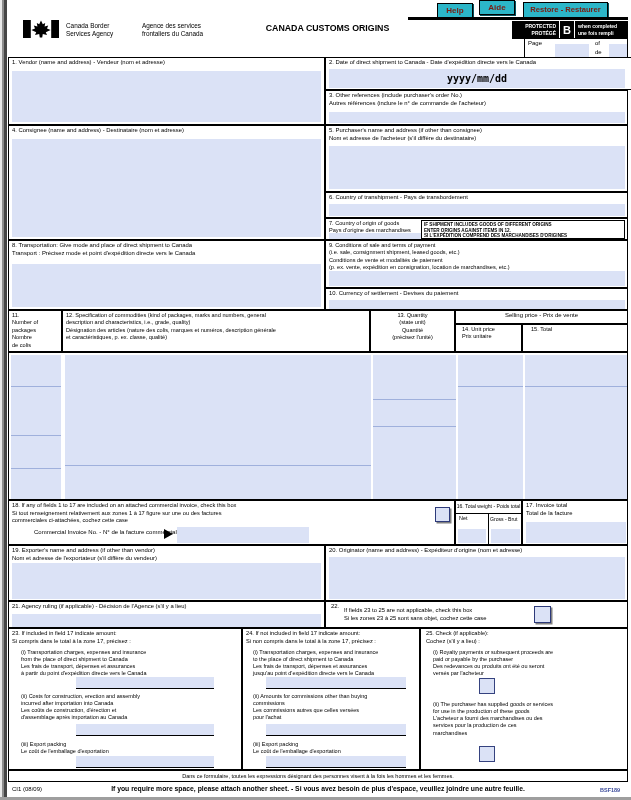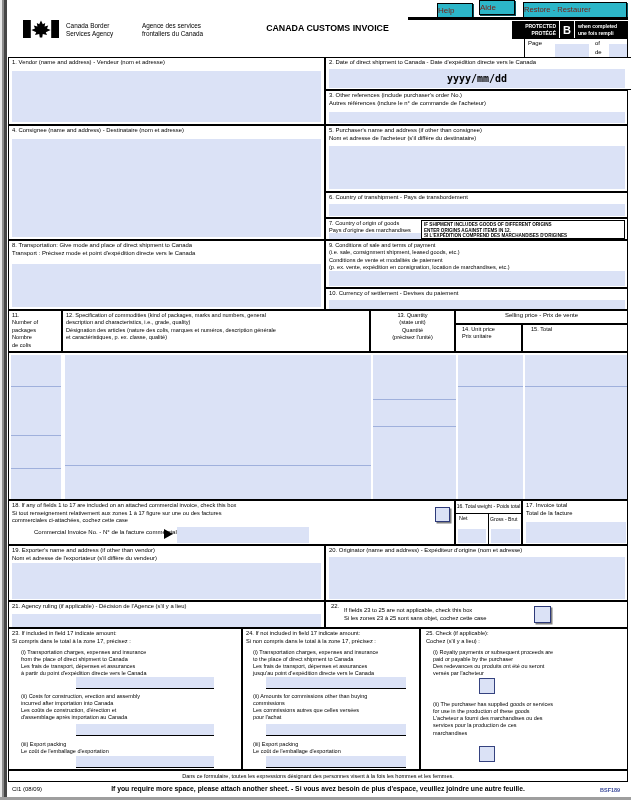--- a/index.html
+++ b/index.html
@@ -9,22 +9,22 @@
   .b{position:absolute;box-sizing:border-box;border:1px solid #000;background:#fff;}
   .l{font-size:5.9px;line-height:1.32;white-space:pre-line;padding:1px 3px;}
   .xs{font-size:5.5px;line-height:1.3;white-space:pre-line;}
   .xxs{font-size:4.6px;line-height:1.25;font-weight:bold;white-space:pre-line;}
   .inp{position:absolute;box-sizing:border-box;background:var(--blue,#dbe2f6);}
   .ul{border-bottom:1px solid #000;}
   .cb{position:absolute;box-sizing:border-box;background:var(--blue,#dbe2f6);
       border:1px solid #2d3a7a;box-shadow:1.5px 1.5px 0 rgba(45,45,45,.6);}
   .cb.flat{box-shadow:none;border:1px solid #35427f;}
   .btn{position:absolute;box-sizing:border-box;background:var(--teal,#2cb6c8);
-       border:1px solid #000;color:var(--btntxt,#7b1d12);font-weight:normal;font-size:8px;
-       line-height:13px;box-shadow:1px 1px 0 #04515c;cursor:pointer;}
+       border:1px solid #000;color:var(--btntxt,#7b1d12);font-weight:bold;font-size:8px;
+       text-align:center;line-height:13px;box-shadow:1px 1px 0 #04515c;cursor:pointer;}
   .ttl{font-weight:bold;font-size:8.8px;line-height:1.25;text-align:center;}
   .badge{display:flex;align-items:stretch;background:#000;color:#fff;}
   .badge .pr{flex:0 0 44px;text-align:right;font-weight:bold;font-size:5px;line-height:1.4;
              white-space:pre-line;padding:2px 3px 0 0;}
   .badge .bb{flex:0 0 14px;border-left:1px solid #fff;border-right:1px solid #fff;
              font-weight:bold;font-size:11px;line-height:18px;text-align:center;}
   .badge .wc{flex:1;font-weight:bold;font-size:5px;line-height:1.4;white-space:pre-line;
              padding:2px 0 0 3px;}
   .cellline{position:absolute;height:1px;background:#9fb0dc;left:0;right:0;}
   .arrow{position:absolute;width:0;height:0;border-left:9px solid #000;
@@ -34,37 +34,37 @@
 </head>
 <body>
 
 <div class="page">
 
   <div class="a" style="left:0;top:0;width:7px;height:800px;background:linear-gradient(to right,#e9e9e9 0 2px,#8d8d8d 2px 4px,#454545 4px 7px);"></div>
   <div class="a" style="left:0;top:797px;width:631px;height:3px;background:#9e9e9e;"></div>
 
   <div class="btn" style="left:437px;top:3px;width:36px;height:15px;">Help</div>
   <div class="btn" style="left:479px;top:0;width:36px;height:15px;">Aide</div>
-  <div class="btn" style="left:523px;top:2px;width:104px;height:16px;font-size:7.6px;">Restore - Restaurer</div>
+  <div class="btn" style="left:523px;top:2px;width:85px;height:16px;font-size:7.6px;">Restore - Restaurer</div>
   <div class="a" style="left:408px;top:17px;width:220px;height:3px;background:#000;"></div>
 
   <div class="a" style="left:22px;top:20px;width:38px;height:18px;">
     <svg width="38" height="18" viewBox="0 0 60 30" xmlns="http://www.w3.org/2000/svg">
       <rect x="0" y="0" width="13" height="30" fill="#000"></rect>
       <rect x="47" y="0" width="13" height="30" fill="#000"></rect>
       <path fill="#000" d="M30 1 L33 7 L37 5 L36 11 L42 9 L40 14 L46 16.5 L38 20.5 L40 25 L33 23.5 L32 29 L28 29 L27 23.5 L20 25 L22 20.5 L14 16.5 L20 14 L18 9 L24 11 L23 5 L27 7 Z"></path>
     </svg>
   </div>
   <div class="a xs" style="left:66px;top:22px;font-size:6.4px;">Canada Border
 Services Agency</div>
   <div class="a xs" style="left:142px;top:22px;font-size:6.4px;">Agence des services
 frontaliers du Canada</div>
 
   <div class="a" style="left:215px;top:23px;width:225px;">
-    <div class="ttl">CANADA CUSTOMS INVOICE</div>
+    <div class="ttl">CANADA CUSTOMS ORIGINS</div>
   </div>
 
   <div class="a badge" style="left:512px;top:21px;width:116px;height:18px;">
     <span class="pr">PROTECTED
 PROTÉGÉ</span>
     <span class="bb">B</span>
     <span class="wc">when completed
 une fois rempli</span>
   </div>
 

